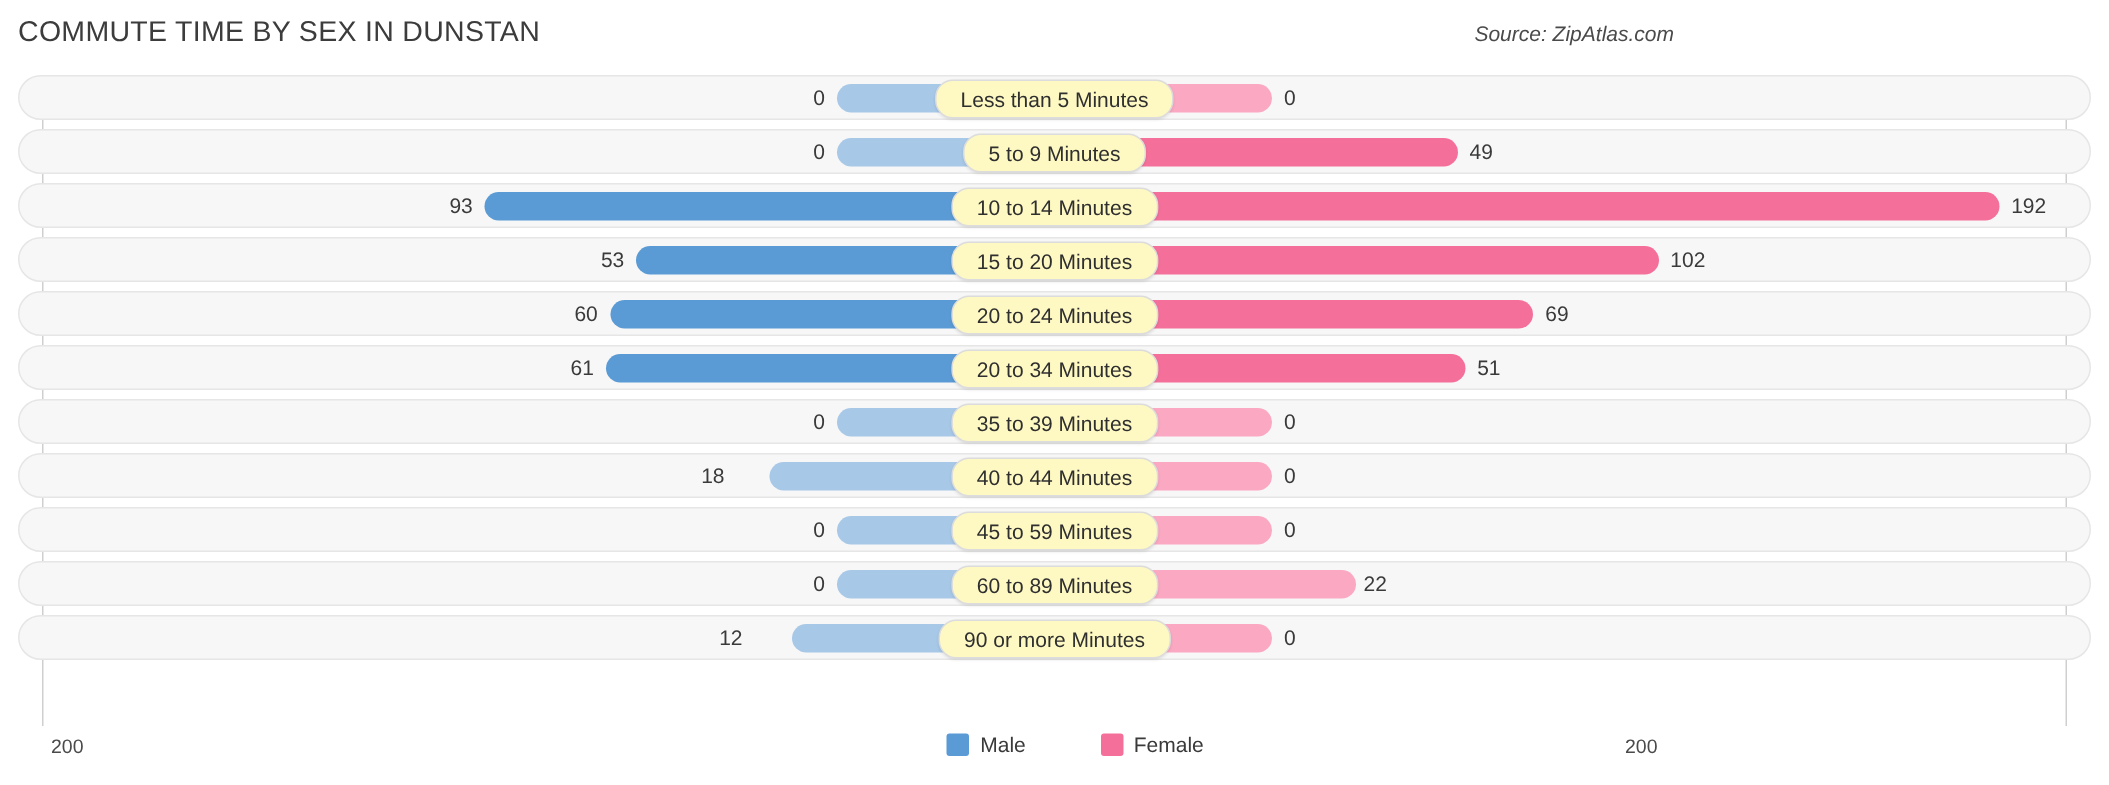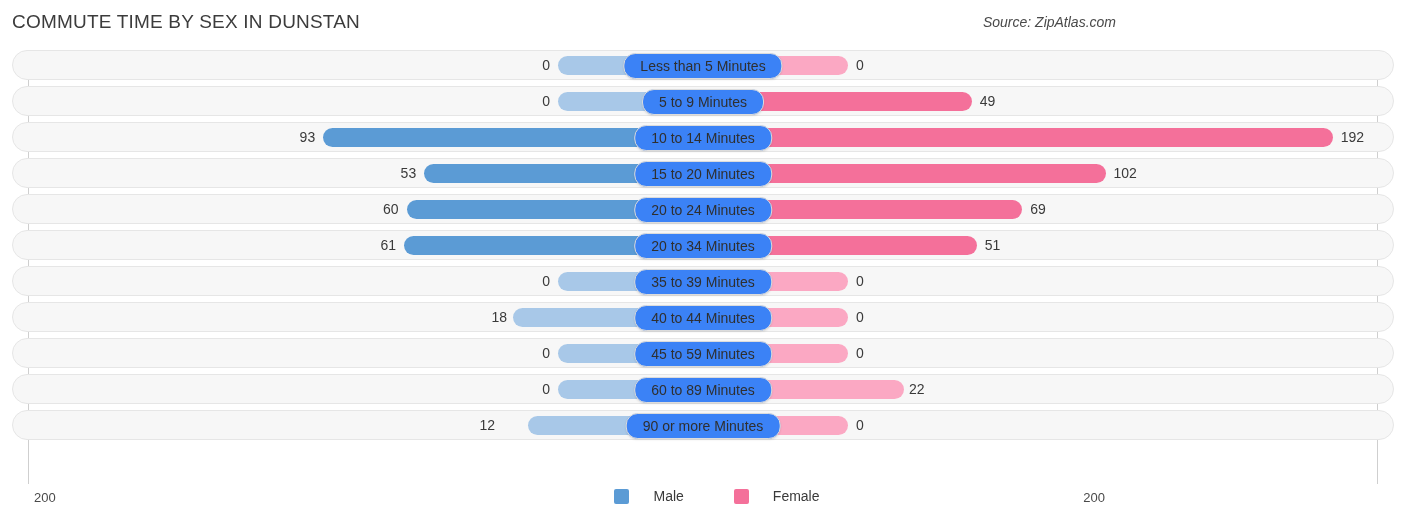--- a/index.html
+++ b/index.html
@@ -69,42 +69,42 @@
   }
   .val-male{text-align:right;}
   .val-female{text-align:left;}
 
   
   .pill{
     position:absolute;left:50%;top:3px;
     transform:translateX(-50%);
     height:24px;line-height:24px;
     padding:0 16px;
-    background:#3b82f6;
+    background:#fef9c3;
     border:1px solid #dcdcdc;
     border-radius:12px;
     font-size:14px;color:#2f2f2f;
     white-space:nowrap;
     box-shadow:0 1px 2px rgba(0,0,0,.10);
   }
 
   
   .footer{position:absolute;left:0;top:484px;width:1135px;height:39px;}
   .axis-min,.axis-max{
     position:absolute;top:6px;
     font-size:13px;color:#4a4a4a;white-space:nowrap;
   }
   .axis-min{left:34px;}
   .axis-max{right:30px;}
 
   .legend{
     position:absolute;left:0;top:4px;width:1406px;
     display:flex;justify-content:center;align-items:center;gap:22px;
   }
-  .legend-item{display:flex;align-items:center;gap:24px;padding-left:28px;}
+  .legend-item{display:flex;align-items:center;gap:7px;padding-left:28px;}
   .swatch{width:15px;height:15px;border-radius:2px;display:block;}
   .legend-label{font-size:14px;color:#3a3a3a;white-space:nowrap;}
 </style>
 </head>
 <body>
 
 <div class="page">
 
   <div class="header">
     <div class="title">COMMUTE TIME BY SEX IN DUNSTAN</div>
@@ -168,21 +168,21 @@
           <div class="bar bar-male" style="width: 145px; background: rgb(168, 200, 232);"></div>
           <div class="bar bar-female" style="width: 145px; background: rgb(251, 168, 195);"></div>
           <div class="val val-male" style="right: 856px;">0</div>
           <div class="val val-female" style="left: 856px;">0</div>
           <div class="pill">35 to 39 Minutes</div>
         </div>
         <div class="row">
           <div class="track"></div>
           <div class="bar bar-male" style="width: 190.45px; background: rgb(168, 200, 232);"></div>
           <div class="bar bar-female" style="width: 145px; background: rgb(251, 168, 195);"></div>
-          <div class="val val-male" style="right: 899px;">18</div>
+          <div class="val val-male" style="right: 923px;">18</div>
           <div class="val val-female" style="left: 856px;">0</div>
           <div class="pill">40 to 44 Minutes</div>
         </div>
         <div class="row">
           <div class="track"></div>
           <div class="bar bar-male" style="width: 145px; background: rgb(168, 200, 232);"></div>
           <div class="bar bar-female" style="width: 145px; background: rgb(251, 168, 195);"></div>
           <div class="val val-male" style="right: 856px;">0</div>
           <div class="val val-female" style="left: 856px;">0</div>
           <div class="pill">45 to 59 Minutes</div>

